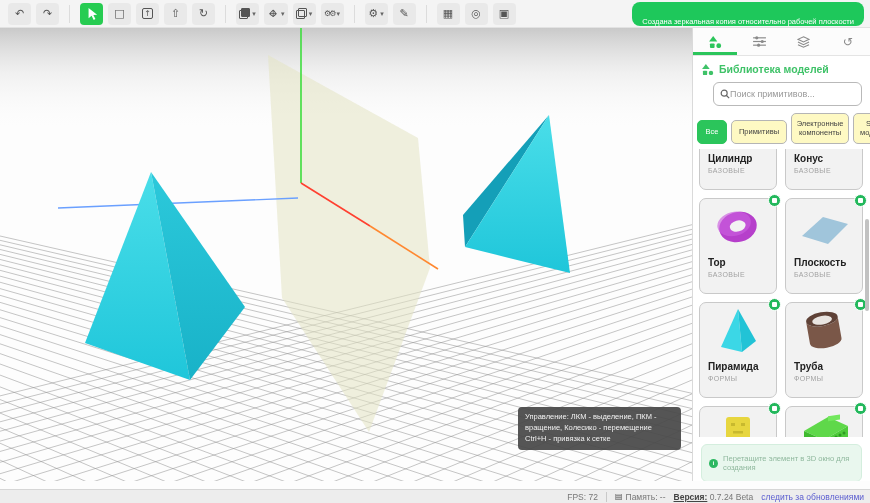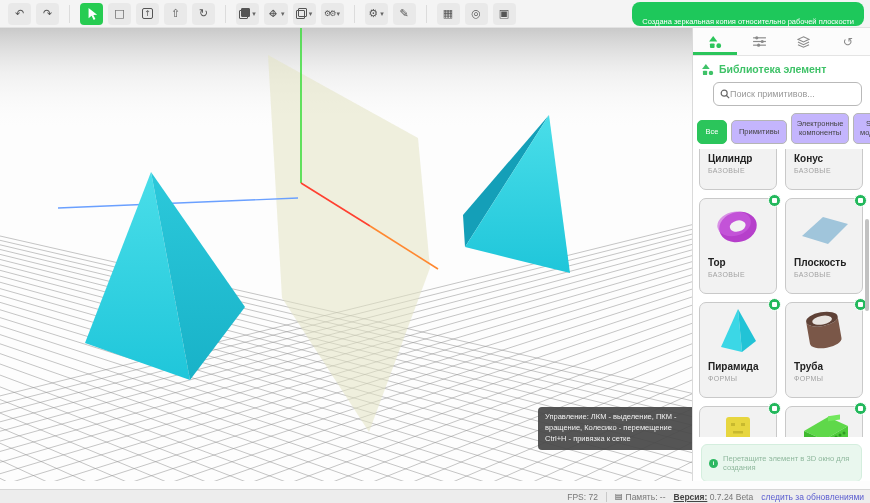--- a/index.html
+++ b/index.html
@@ -45,21 +45,21 @@
   }
 
   
   .viewport { position:absolute; left:0; top:28px; width:692px; height:453px;
               overflow:hidden; background:#fdfdfd; }
   .viewport svg { position:absolute; left:0; top:0; }
   #gridlines line { stroke:#8d8d8d; stroke-width:1; opacity:.5; }
   .vp-tooltip {
     position:absolute; left:518px; top:379px; width:163px;
     background:rgba(72,72,72,.93); border-radius:4px; padding:5px 7px;
-    color:#f2f2f2; font-size:7.5px; line-height:1.45; z-index:5;margin-left:20px;
+    color:#f2f2f2; font-size:7.5px; line-height:1.45; z-index:5;
   }
 
   
   .sidebar {
     position:absolute; right:0; top:28px; width:178px; height:453px;
     background:#fff; border-left:1px solid #dadada; overflow:hidden; z-index:20;
   }
   .tabbar { height:28px; display:flex; border-bottom:1px solid #e4e4e4; background:#fcfcfc; }
   .tab { flex:1; display:flex; align-items:center; justify-content:center;
          position:relative; color:#8a8a8a; font-size:12px; cursor:pointer;
@@ -67,21 +67,21 @@
   .tab.active { color:#2bc55b; }
   .tab.active .underline { position:absolute; left:0; right:0; bottom:0; height:3px; background:#2bc55b; }
   .lib-header { display:flex; align-items:center; gap:5px; margin:7px 0 0 9px; }
   .lib-header .title { font-size:10.5px; font-weight:bold; color:#3fc268; }
   .search { display:flex; align-items:center; margin:7px 8px 0 20px; height:24px;
             border:1px solid #b9b9b9; border-radius:6px; background:#fff; padding:0 6px; }
   .search input { border:none; outline:none; flex:1; font-size:9px; color:#444;
                   font-family:"Liberation Sans", sans-serif; background:transparent; }
   .search input::placeholder { color:#999; }
   .filters { display:flex; align-items:flex-end; gap:4px; margin:6px 0 0 4px; height:32px; }
-  .fbtn { border:1px solid #b5b5b5; border-radius:5px; background:#c4b5fd; color:#444;
+  .fbtn { border:1px solid #b5b5b5; border-radius:5px; background:#fef9c3; color:#444;
           font-size:7.5px; line-height:1.15; text-align:center; cursor:pointer;
           display:flex; align-items:center; justify-content:center;
           font-family:"Liberation Sans", sans-serif; flex:none; }
   .fbtn.h1 { height:24px; } .fbtn.h2 { height:31px; padding:0 2px; }
   .fbtn.active { background:#2bc55b; border-color:#2bc55b; color:#fff;margin-top:48px; }
   .w-vse{width:30px;} .w-prim{width:56px;} .w-el{width:58px;} .w-stl{width:40px;}
 
   .cards { position:relative; margin-top:5px; height:288px; overflow:hidden; }
   .cards-grid { display:grid; grid-template-columns:78px 78px; gap:8px;
                 padding-left:6px; margin-top:-55px; }
@@ -351,21 +351,21 @@
         <span>↺</span>
       </div>
     </div>
 
     <div class="lib-header">
       <svg width="12" height="11" viewBox="0 0 14 13">
         <polygon points="4.5,0 9,6 0,6" fill="#3fc268"></polygon>
         <rect x="1" y="8" width="5" height="5" rx="1" fill="#3fc268"></rect>
         <circle cx="10.5" cy="10.5" r="2.6" fill="#3fc268"></circle>
       </svg>
-      <span class="title">Библиотека элемент</span>
+      <span class="title">Библиотека моделей</span>
     </div>
 
     <div class="search">
       <svg width="10" height="10" viewBox="0 0 12 12">
         <circle cx="5" cy="5" r="3.6" fill="none" stroke="#666" stroke-width="1.4"></circle>
         <line x1="7.8" y1="7.8" x2="11" y2="11" stroke="#666" stroke-width="1.4"></line>
       </svg>
       <input type="text" placeholder="Поиск примитивов..." style="">
     </div>
 

